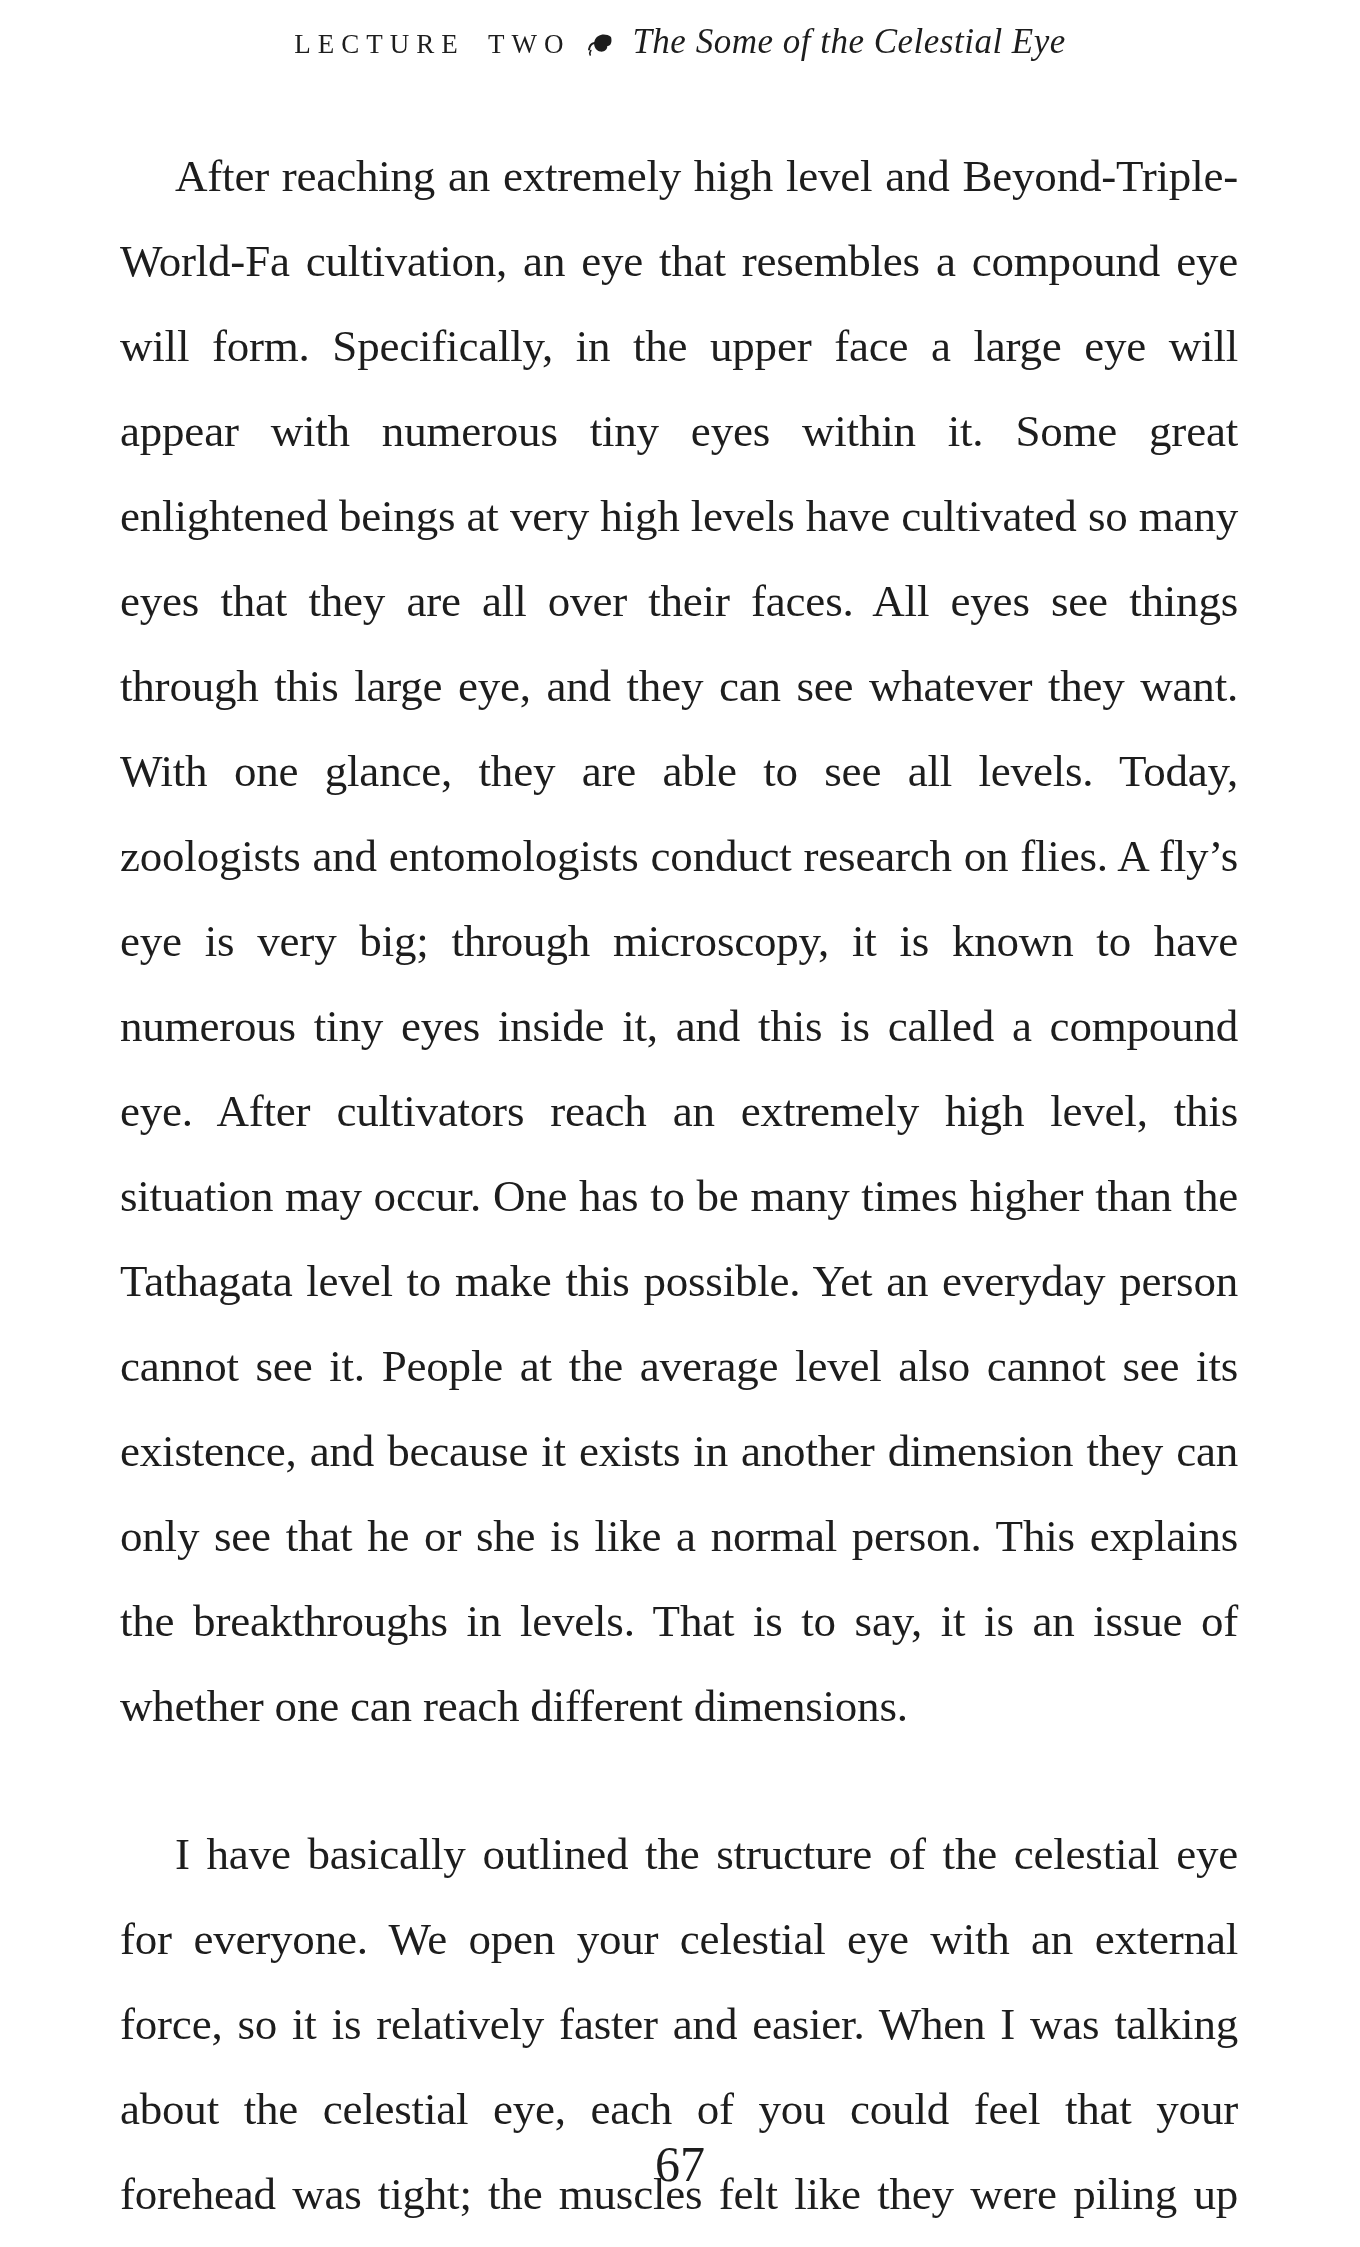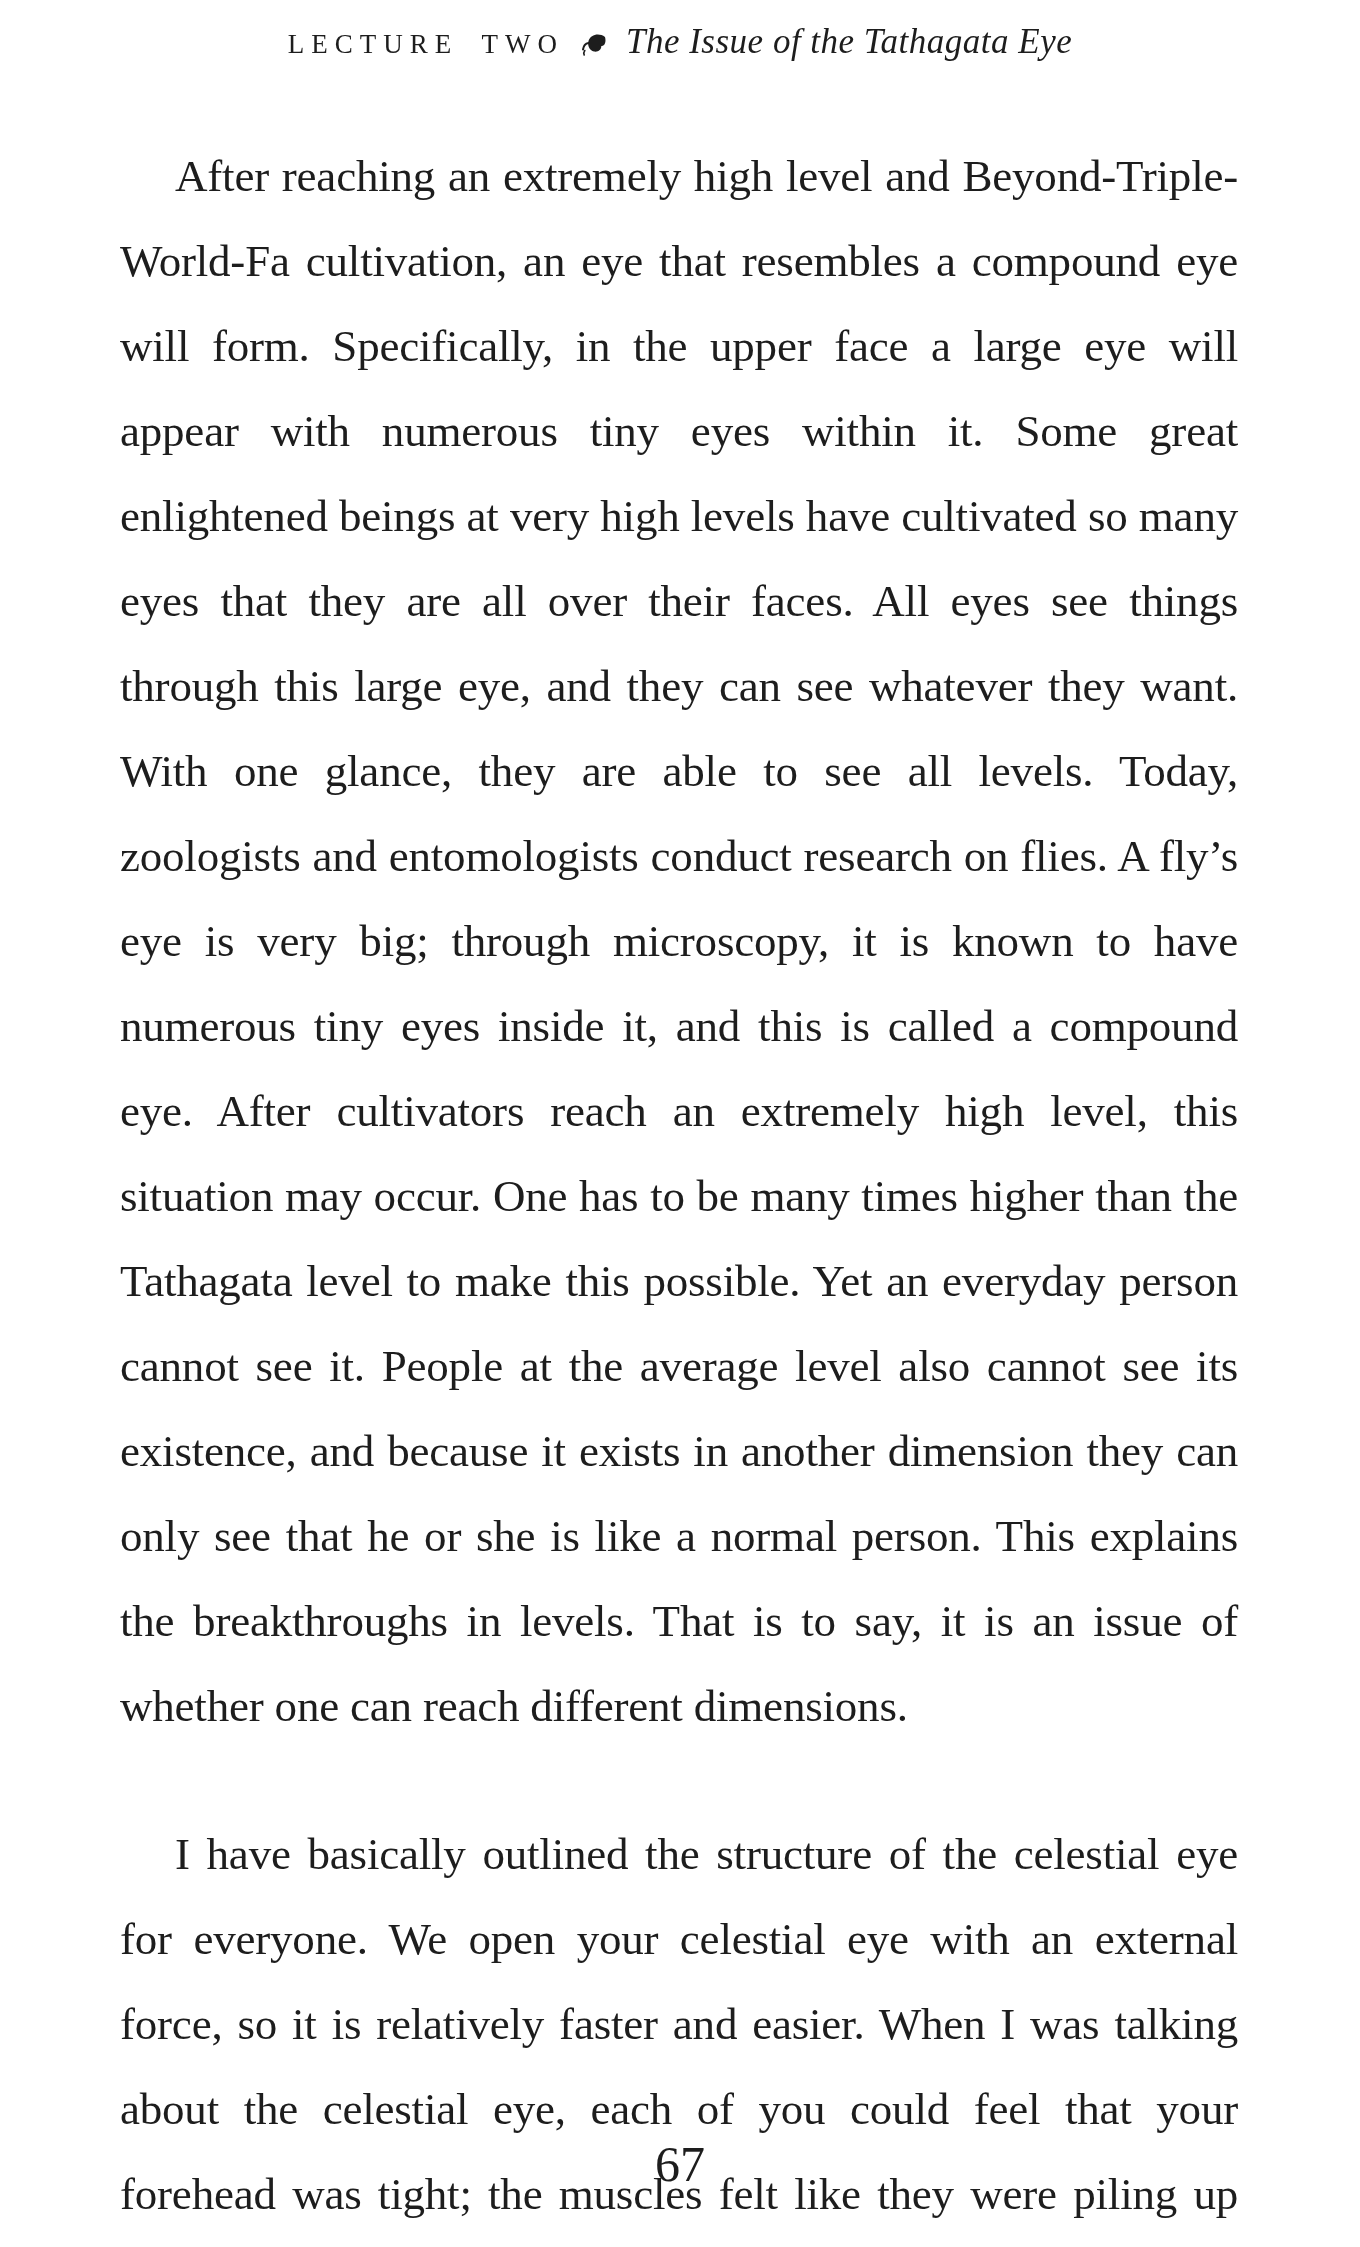--- a/index.html
+++ b/index.html
@@ -93,21 +93,21 @@
   <div class="running-head">
     <span class="inner">
       <span class="lecture-label">LECTURE TWO</span>
       <span class="fleuron">
         <svg viewBox="0 0 30 30" xmlns="http://www.w3.org/2000/svg" aria-hidden="true">
           <path fill="#1d1d1d" d="M25 7 C19 2.5, 10.5 4.5, 8.5 11 C7.2 15.5, 9.5 20.5, 14 21.5 C18 22.3, 21.5 19.5, 21.3 16 C24.5 16.5, 26.5 12, 25 7 Z"></path>
           <path fill="none" stroke="#1d1d1d" stroke-width="2" stroke-linecap="round" d="M8.5 13 C5.5 13.5, 3.5 16, 3 19.5"></path>
           <path fill="none" stroke="#1d1d1d" stroke-width="1.6" stroke-linecap="round" d="M4.8 20.5 C3.6 22.2, 3.4 23.6, 4.2 25"></path>
         </svg>
       </span>
-      <span class="chapter-title">The Issue of the Tathagata Eye</span>
+      <span class="chapter-title">The Some of the Celestial Eye</span>
     </span>
   </div>
 
   <div class="body-text">
     <p>After reaching an extremely high level and Beyond-Triple-World-Fa cultivation, an eye that resembles a compound eye will form. Specifically, in the upper face a large eye will appear with numerous tiny eyes within it. Some great enlightened beings at very high levels have cultivated so many eyes that they are all over their faces. All eyes see things through this large eye, and they can see whatever they want. With one glance, they are able to see all levels. Today, zoologists and entomologists conduct research on flies. A fly’s eye is very big; through microscopy, it is known to have numerous tiny eyes inside it, and this is called a compound eye. After cultivators reach an extremely high level, this situation may occur. One has to be many times higher than the Tathagata level to make this possible. Yet an everyday person cannot see it. People at the average level also cannot see its existence, and because it exists in another dimension they can only see that he or she is like a normal person. This explains the breakthroughs in levels. That is to say, it is an issue of whether one can reach different dimensions.</p>
     <p>I have basically outlined the structure of the celestial eye for everyone. We open your celestial eye with an external force, so it is relatively faster and easier. When I was talking about the celestial eye, each of you could feel that your forehead was tight; the muscles felt like they were piling up together and drilling inward. It was so, wasn’t it? It was like this. As long as you truly put your mind to studying Falun Dafa here, everyone will feel it; the external force comes very strongly when drilling inward. I have released the specialized energy that opens</p>
   </div>
 
   <div class="folio">67</div>
 

